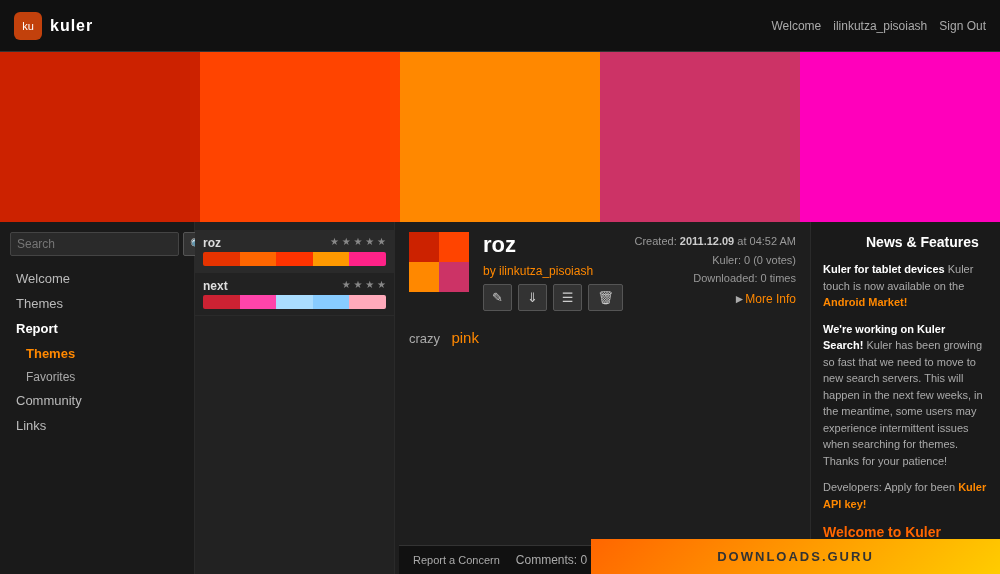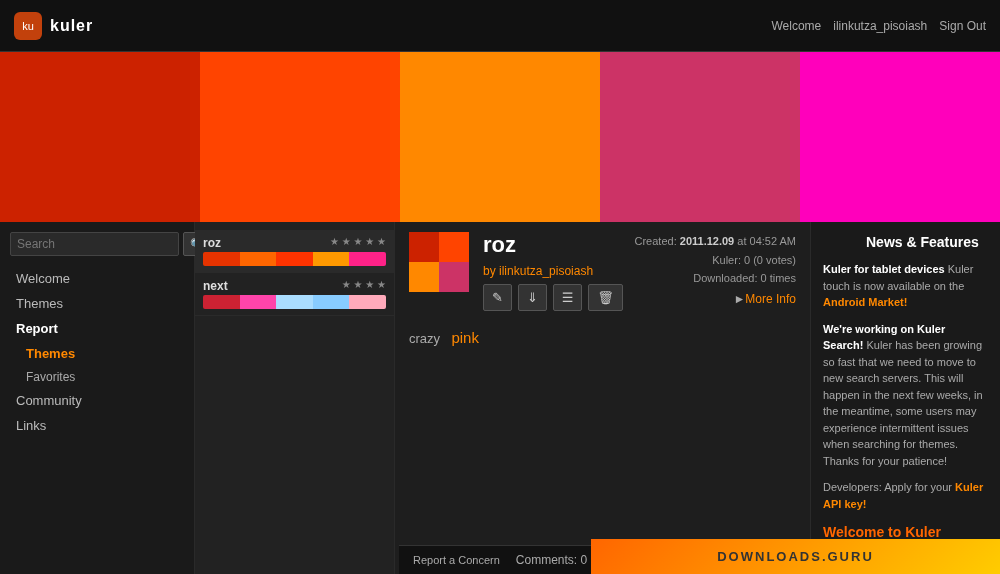--- a/index.html
+++ b/index.html
@@ -471,21 +471,21 @@
       <span> Kuler touch is now available on the </span>
       <span class="news-link">Android Market!</span>
     </div>
 
     <div class="news-section">
       <span class="news-bold">We're working on Kuler Search!</span>
       <span> Kuler has been growing so fast that we need to move to new search servers. This will happen in the next few weeks, in the meantime, some users may experience intermittent issues when searching for themes. Thanks for your patience!</span>
     </div>
 
     <div class="news-section">
-      <span>Developers: Apply for your </span>
+      <span>Developers: Apply for been </span>
       <span class="news-link">Kuler API key!</span>
     </div>
 
     <div id="welcome-title">Welcome to Kuler</div>
     <span> share color themes. Use online or download themes for Adobe</span>
   </div>
 
 </div>
 
 <div id="watermark">

